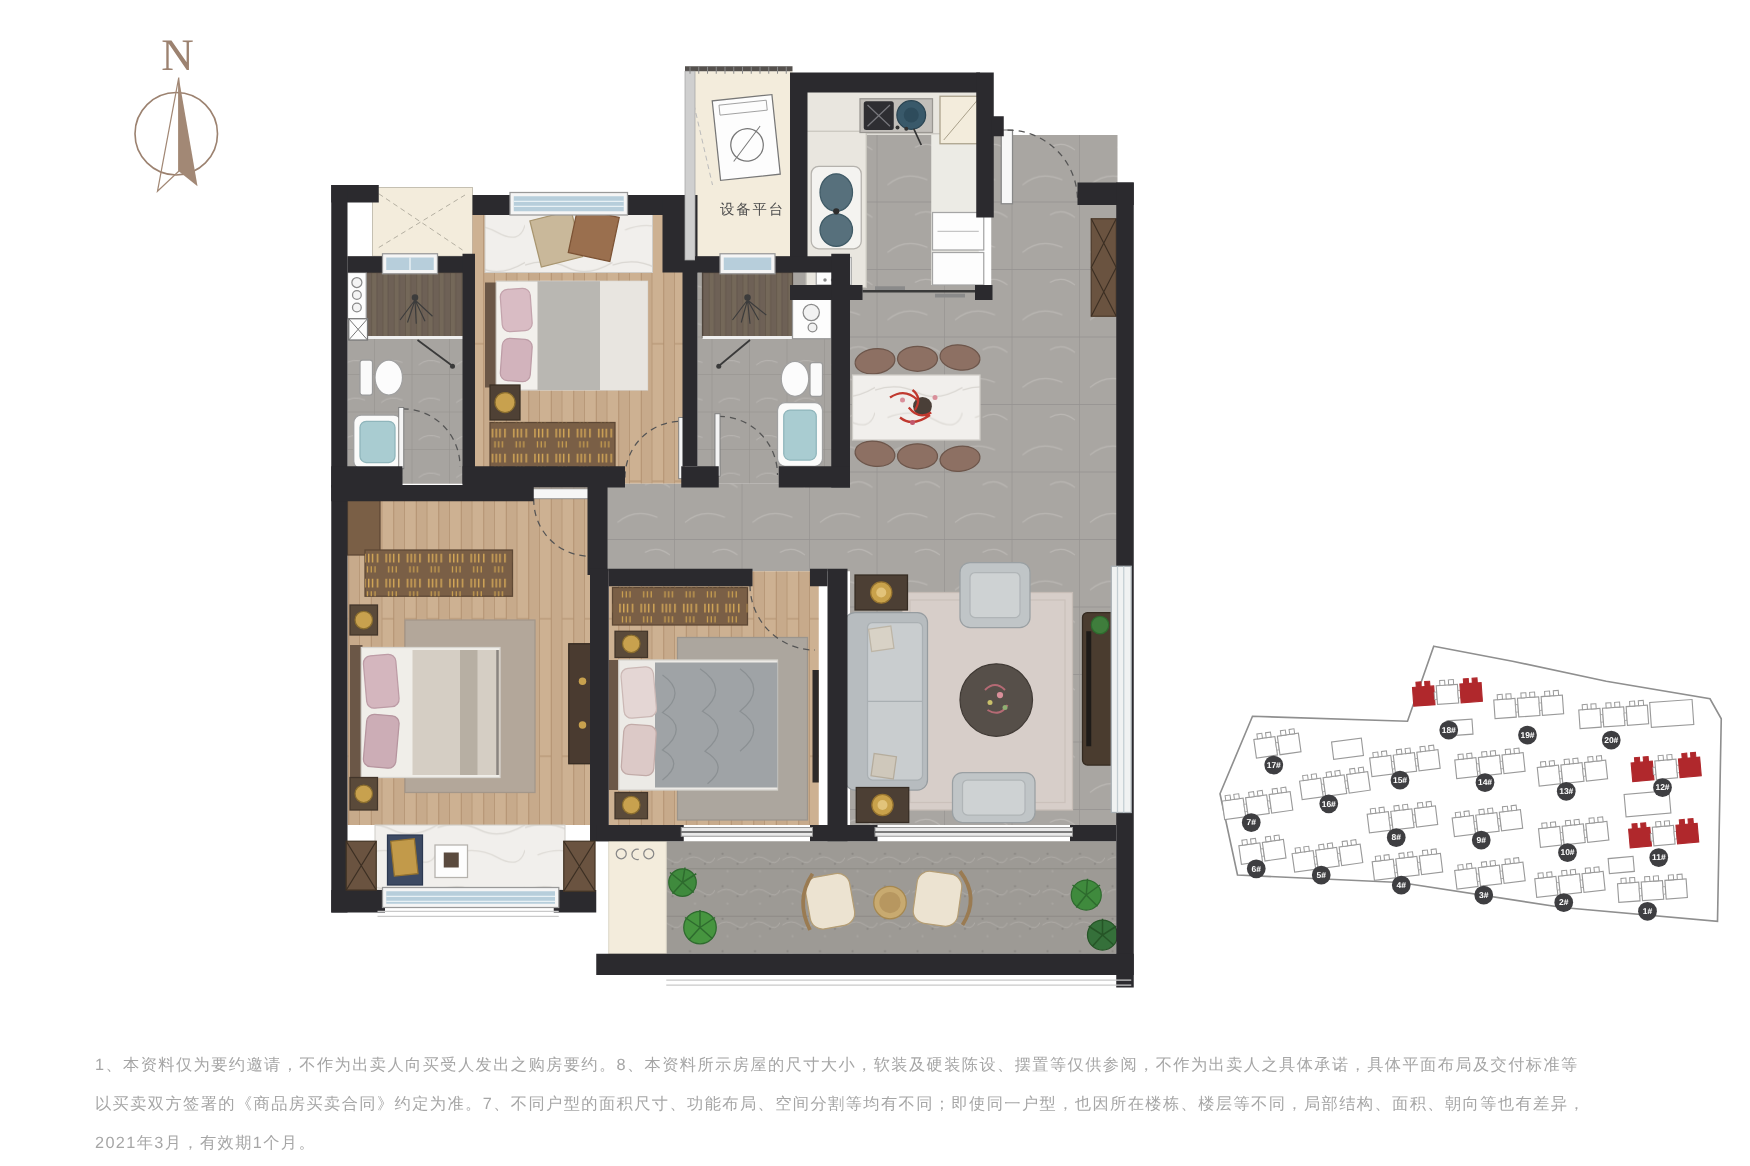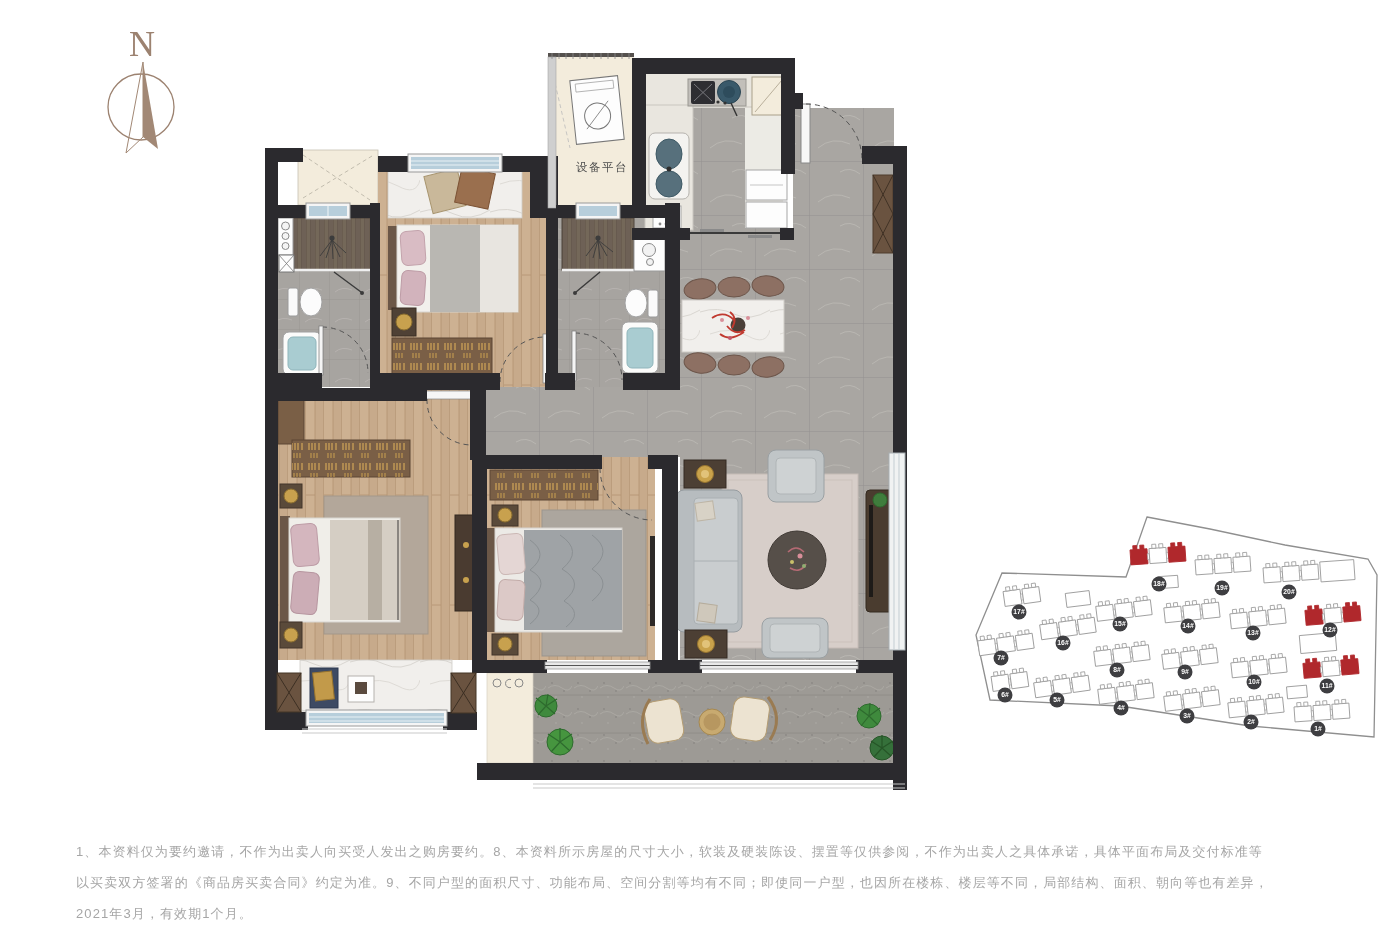--- a/index.html
+++ b/index.html
@@ -689,17 +689,17 @@
           <rect x="13.5" y="-12" width="4" height="4" fill="#fff" stroke="#9a9a9a" stroke-width="0.8"></rect>
           <rect x="20.5" y="-12" width="4" height="4" fill="#fff" stroke="#9a9a9a" stroke-width="0.8"></rect>
         </g>
         <circle cx="1318" cy="729" r="7.5" fill="#3e3e41"></circle>
         <text x="1318" y="731.4" font-size="6.8" font-weight="bold" fill="#fff" text-anchor="middle">1#</text>
       </g>
 </svg>
 
 <div class="disclaimer">
   <div>1、本资料仅为要约邀请，不作为出卖人向买受人发出之购房要约。8、本资料所示房屋的尺寸大小，软装及硬装陈设、摆置等仅供参阅，不作为出卖人之具体承诺，具体平面布局及交付标准等</div>
-  <div>以买卖双方签署的《商品房买卖合同》约定为准。9、不同户型的面积尺寸、功能布局、空间分割等均有不同；即使同一户型，也因所在楼栋、楼层等不同，局部结构、面积、朝向等也有差异，</div>
+  <div>以买卖双方签署的《商品房买卖合同》约定为准。7、不同户型的面积尺寸、功能布局、空间分割等均有不同；即使同一户型，也因所在楼栋、楼层等不同，局部结构、面积、朝向等也有差异，</div>
   <div>2021年3月，有效期1个月。</div>
 </div>
 
 </div>
 
 </body></html>

